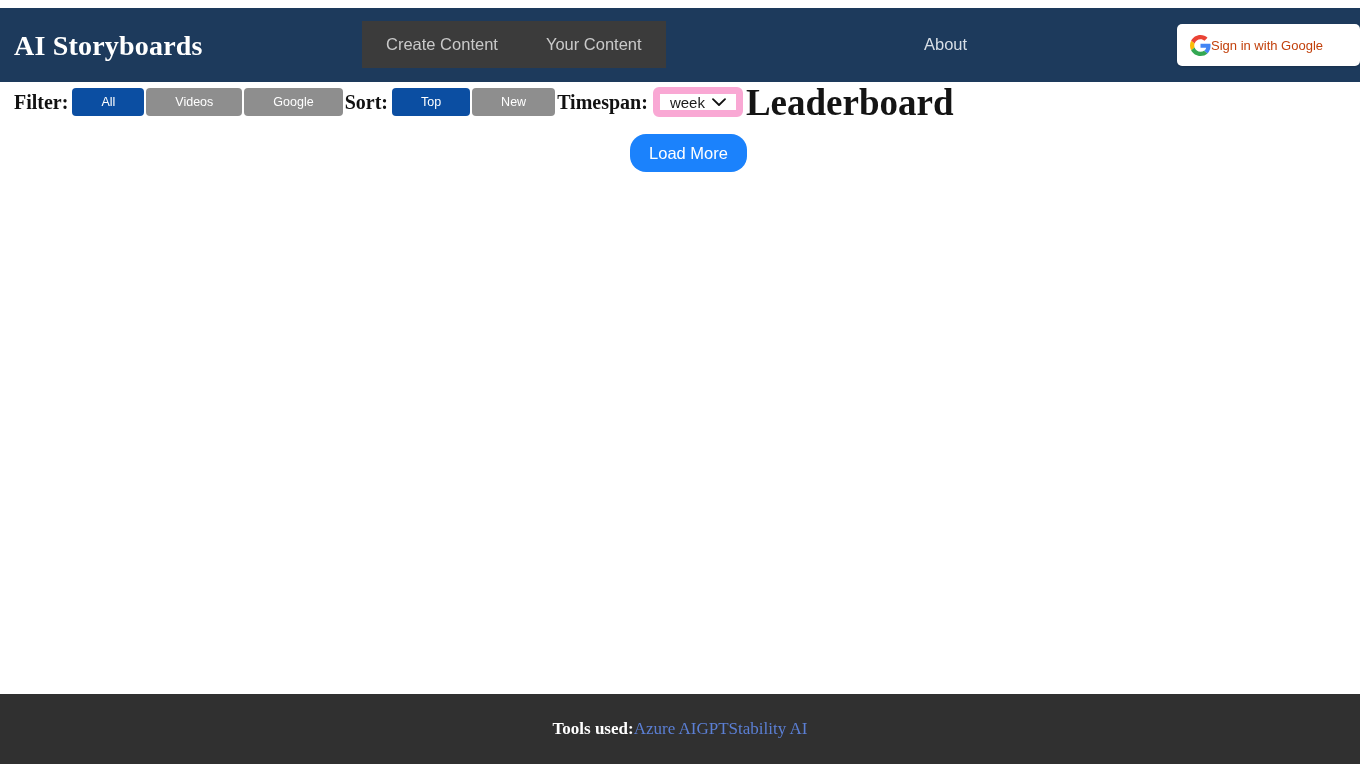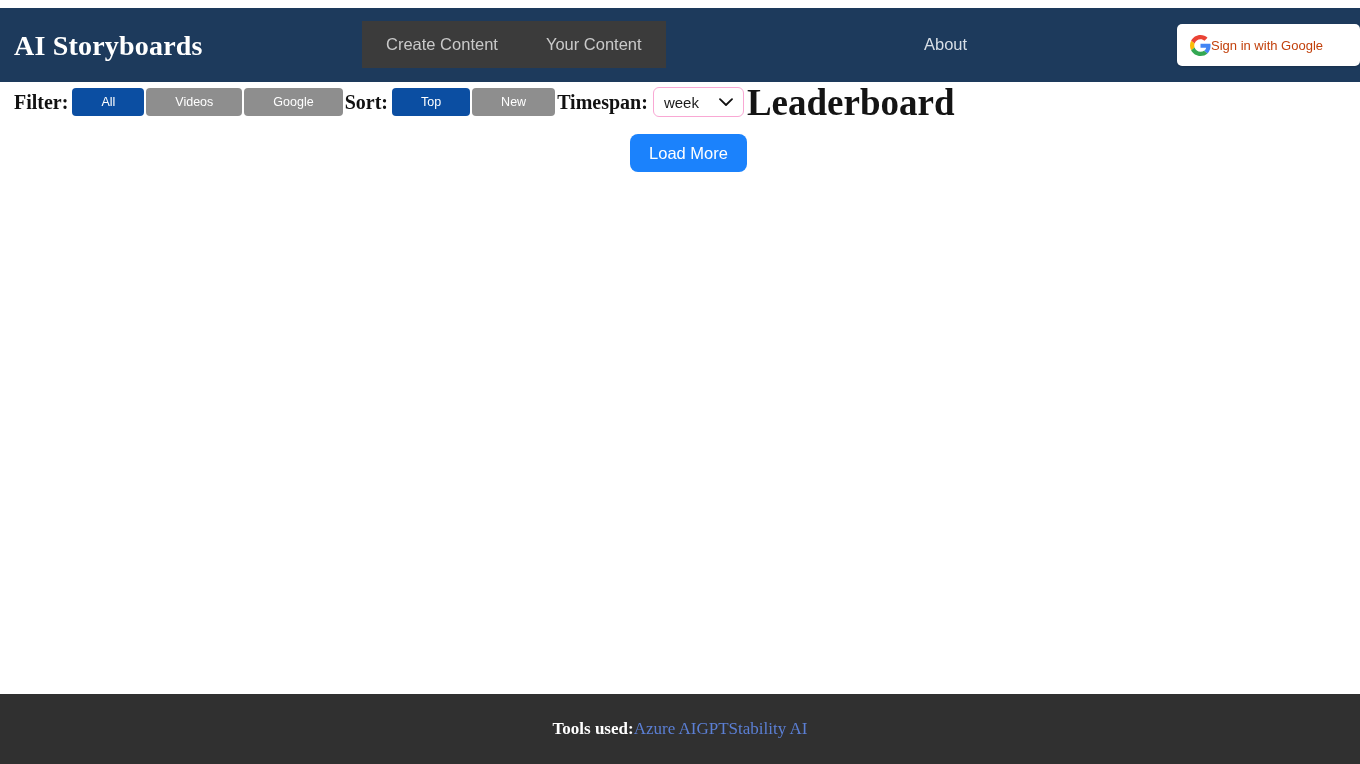--- a/index.html
+++ b/index.html
@@ -153,28 +153,28 @@
     align-items: center;
     justify-content: center;
     white-space: nowrap;
   }
 
   .pill.active { background: #0b4ea2; }
 
   .timespan-select {
     height: 30px;
     margin-left: 5px;
-    border: 1px solid #f9a8d4;
+    border: 7px solid #f9a8d4;
     border-radius: 6px;
     background: #ffffff;
     display: inline-flex;
     align-items: center;
     padding: 0 10px;
     cursor: pointer;
-    gap: 20px;
+    gap: 7px;
   }
 
   .timespan-value {
     font-size: 15px;
     color: #1a1a1a;
     font-family: "Liberation Sans", sans-serif;
   }
 
   .page-title {
     font-family: "Liberation Serif", serif;
@@ -198,21 +198,21 @@
 
   .load-more {
     position: absolute;
     left: 630px;
     top: 4px;
     width: 117px;
     height: 38px;
     background: #1b82fc;
     color: #ffffff;
     border: none;
-    border-radius: 8px;
+    border-radius: 16px;
     font-size: 16.5px;
     font-family: "Liberation Sans", sans-serif;
     cursor: pointer;
   }
 
   
   .footer {
     position: absolute;
     left: 0;
     top: 694px;

